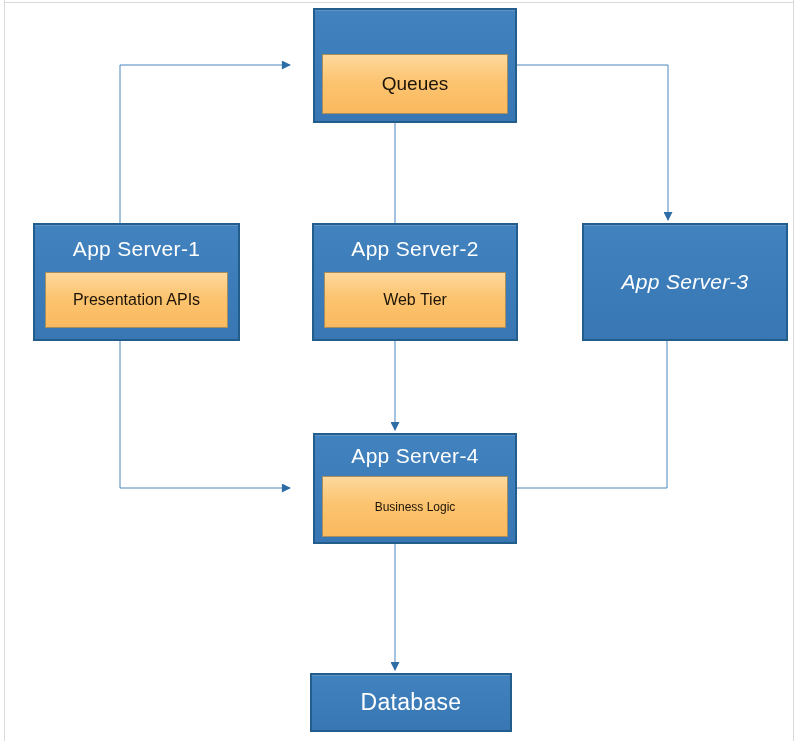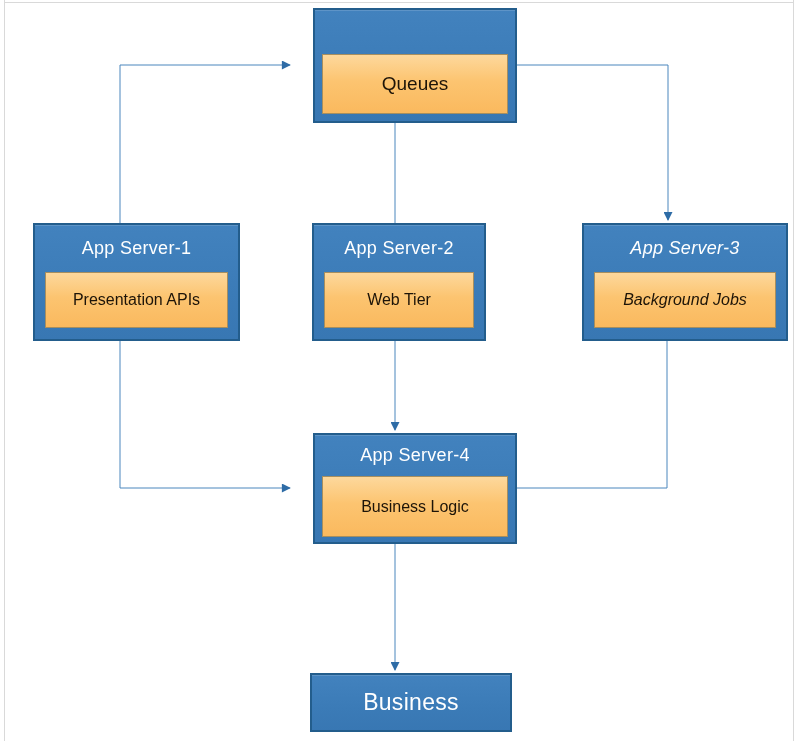--- a/index.html
+++ b/index.html
@@ -17,41 +17,41 @@
   .node{
     position:absolute;box-sizing:border-box;
     background:linear-gradient(180deg,#4282be 0%,#3b7bb7 60%,#3877b3 100%);
     border:2px solid #235d8c;
     display:flex;flex-direction:column;
     box-shadow:inset 0 1px 0 rgba(255,255,255,0.15);
     margin-left:20px;
   }
   .node-title{
     flex:1;display:flex;align-items:center;justify-content:center;
-    color:#ffffff;font-size:18px;letter-spacing:0.3px;
+    color:#ffffff;font-size:21px;letter-spacing:0.3px;
   }
   .inner-box{
     box-sizing:border-box;
     background:linear-gradient(180deg,#fdd89c 0%,#fcc470 45%,#fab95e 100%);
     border:1px solid #a68e5f;
     display:flex;align-items:center;justify-content:center;
     color:#1d1408;
   }
   .node-queues{left:293px;top:8px;width:204px;height:115px;}
   .node-queues .inner-box{margin:0 7px 7px 7px;height:60px;font-size:19px;}
 
   .node-app1{left:13px;top:223px;width:207px;height:118px;}
-  .node-app2{left:292px;top:223px;width:174px;height:118px;}
+  .node-app2{left:292px;top:223px;width:206px;height:118px;}
   .node-app3{left:562px;top:223px;width:206px;height:118px;font-style:italic;}
   .node-app1 .inner-box,.node-app2 .inner-box,.node-app3 .inner-box{
     margin:0 10px 11px 10px;height:56px;font-size:16px;
   }
   .node-app4{left:293px;top:433px;width:204px;height:111px;}
   .node-app4 .node-title{flex:initial;height:42px;}
-  .node-app4 .inner-box{margin:0 7px 5px 7px;height:62px;font-size:16px;}
+  .node-app4 .inner-box{margin:0 7px 5px 7px;height:62px;font-size:12px;}
 
   .node-database{left:290px;top:673px;width:202px;height:59px;justify-content:center;}
   .node-database .node-title{font-size:23px;}
 </style>
 </head>
 <body>
 
 <div class="canvas">
 
   <div class="page-edge edge-left"></div>
@@ -90,25 +90,24 @@
     <div class="inner-box">Presentation APIs</div>
   </div>
 
   <div class="node node-app2">
     <div class="node-title">App Server-2</div>
     <div class="inner-box">Web Tier</div>
   </div>
 
   <div class="node node-app3">
     <div class="node-title">App Server-3</div>
-    <div class="inner-box">Background Jobs</div>
   </div>
 
   <div class="node node-app4">
     <div class="node-title">App Server-4</div>
     <div class="inner-box">Business Logic</div>
   </div>
 
   <div class="node node-database">
-    <div class="node-title">Business</div>
+    <div class="node-title">Database</div>
   </div>
 
 </div>
 
 </body></html>

